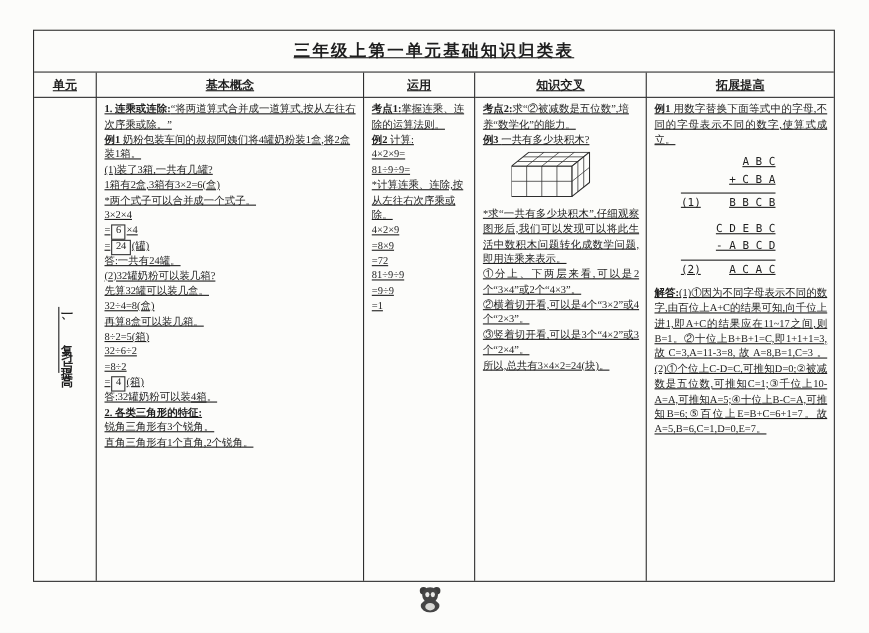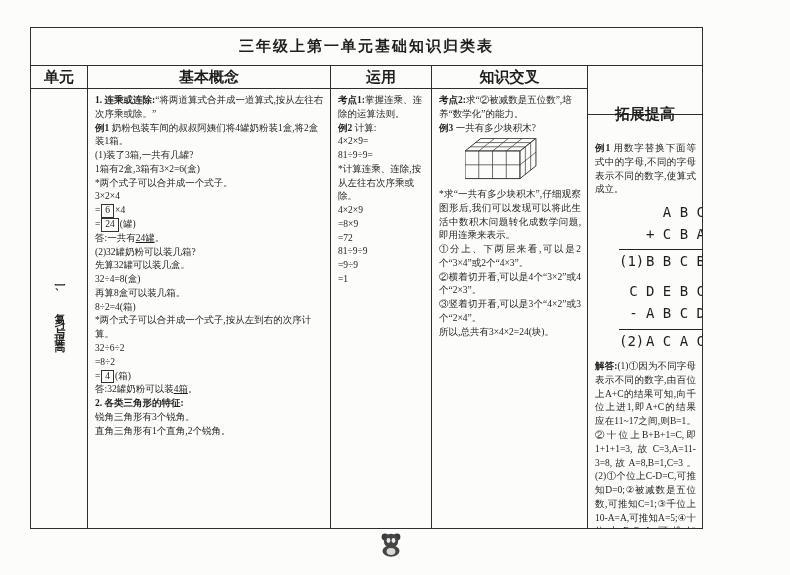--- a/index.html
+++ b/index.html
@@ -5,40 +5,40 @@
   * { box-sizing: border-box; }
   html, body { margin: 0; padding: 0; }
   body {
     width: 790px; height: 575px; position: relative; overflow: hidden;
     background: #f5f5f2;
     font-family: "Liberation Serif", "DejaVu Serif", serif;
     color: #1e1e1e;
   }
   .paper { position: absolute; inset: 0; background: #fcfcfa; }
   .sheet {
-    position: absolute; left: 30px; top: 27px; width: 673px; height: 502px;
-    border: 1.5px solid #2e2e2e; background: #fcfcfa;
+    position: absolute; left: 30px; top: 27px; width: 729px; height: 502px;
+    border: 1.5px solid #2e2e2e; background: #fcfcfa; text-decoration: underline;
   }
   .title-row {
     height: 38px; display: flex; align-items: center; justify-content: center;
     border-bottom: 1px solid #2e2e2e;
   }
   .title { font-size: 15px; font-weight: 700; letter-spacing: 2px; }
   .grid {
     display: grid;
     grid-template-columns: 57px 243px 101px 156px 1fr;
     grid-template-rows: 23px 1fr;
     height: calc(100% - 38px);
   }
   .hcell {
     border-right: 1px solid #2e2e2e; border-bottom: 1px solid #2e2e2e;
     display: flex; align-items: center; justify-content: center;
-    font-weight: 700; font-size: 15px;
+    font-weight: 700; font-size: 11px;
   }
-  .last { border-right: none !important; margin-top: 48px; }
+  .last { border-right: none !important; }
   .bcell {
     border-right: 1px solid #2e2e2e;
     padding: 5px 6px 4px 7px;
     font-size: 9.5px; line-height: 1.45; overflow: hidden;
   }
   .unitcell { display: flex; align-items: center; justify-content: center; padding: 0; }
   .vtext {
     writing-mode: vertical-rl; text-orientation: upright;
     letter-spacing: 7px; font-size: 11px; font-weight: 700;
   }
@@ -47,21 +47,21 @@
   .ind2 { margin-left: 10px; }
   b { font-weight: 700; }
   .nbox {
     display: inline-block; border: 1px solid #333;
     padding: 0 3px; margin: 0 1px; line-height: 1.25;
   }
   .ul { text-decoration: underline; text-underline-offset: 1px; }
   .figwrap { margin: 3px 0 3px 26px; }
   .varith {
     font-family: "DejaVu Sans Mono", "Liberation Mono", monospace;
-    font-size: 14px; width: 86px; margin: 5px 0 8px 24px; line-height: 1.55;
+    font-size: 10px; width: 86px; margin: 5px 0 8px 24px; line-height: 1.55;
   }
   .vrow { text-align: right; }
   .vrule { border-bottom: 1px solid #222; padding-bottom: 4px; }
   .vres { display: flex; justify-content: space-between; padding-top: 1px; }
   .just { text-align: justify; }
   .mascot { position: absolute; left: 377px; top: 531px; }
 </style>
 </head>
 <body>
 
@@ -91,22 +91,21 @@
         <p class="ln ind">1箱有2盒,3箱有3×2=6(盒)</p>
         <p class="ln">*两个式子可以合并成一个式子。</p>
         <p class="ln ind2">3×2×4</p>
         <p class="ln ind2"><span>=</span><span class="nbox">6</span><span>×4</span></p>
         <p class="ln ind2"><span>=</span><span class="nbox">24</span><span>(罐)</span></p>
         <p class="ln"><span>答:一共有</span><span class="ul">24罐</span><span>。</span></p>
         <p class="ln">(2)32罐奶粉可以装几箱?</p>
         <p class="ln ind">先算32罐可以装几盒。</p>
         <p class="ln ind2">32÷4=8(盒)</p>
         <p class="ln ind">再算8盒可以装几箱。</p>
-        <p class="ln ind2">8÷2=4(箱)</p>
-        <p class="ln">*两个式子可以合并成一个式子,按从左到右的次序计算。</p>
+        <p class="ln ind2">8÷2=5(箱)</p>
         <p class="ln ind2">32÷6÷2</p>
         <p class="ln ind2">=8÷2</p>
         <p class="ln ind2"><span>=</span><span class="nbox">4</span><span>(箱)</span></p>
         <p class="ln"><span>答:32罐奶粉可以装</span><span class="ul">4箱</span><span>。</span></p>
         <p class="ln"><b>2. 各类三角形的特征:</b></p>
         <p class="ln">锐角三角形有3个锐角。</p>
         <p class="ln">直角三角形有1个直角,2个锐角。</p>
       </div>
 
       <div class="bcell">

